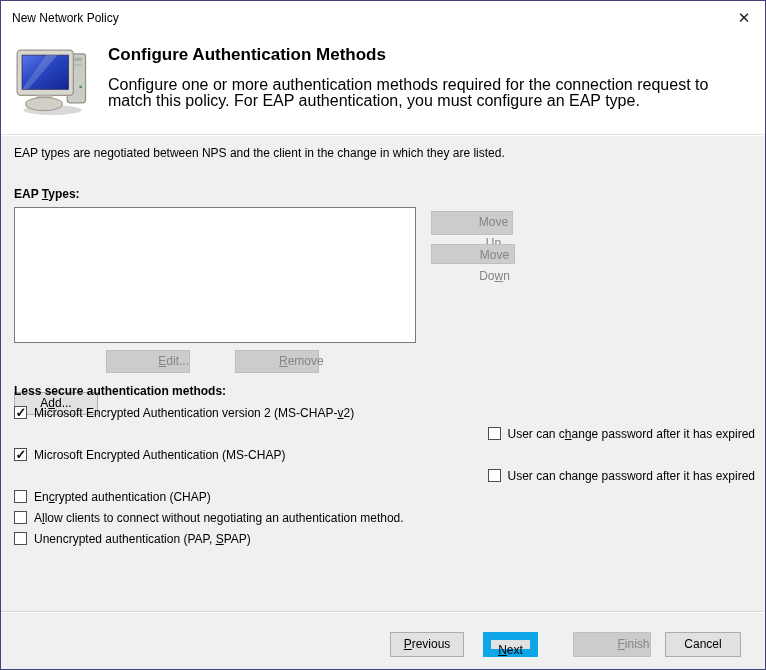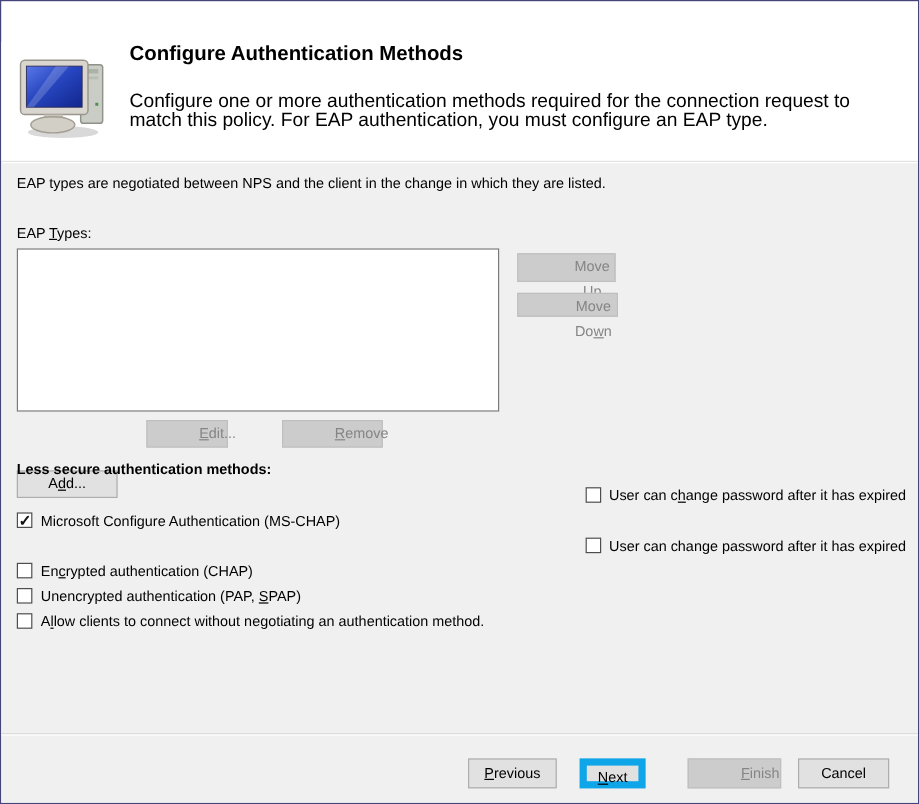--- a/index.html
+++ b/index.html
@@ -14,67 +14,71 @@
   .titlebar { position:absolute; top:0; left:0; right:0; height:34px; background:#fff; }
   .titlebar-text { position:absolute; left:11px; top:10px; font-size:12px; }
   .close-btn {
     position:absolute; right:9px; top:6px; width:24px; height:22px;
     display:flex; align-items:center; justify-content:center;
     font-size:15px; color:#1a1a1a; background:transparent; border:none; cursor:default;
   }
   
   .header { position:absolute; top:34px; left:0; right:0; height:100px; background:#fff; border-bottom:1px solid #e2e2e2; }
   .header-icon { position:absolute; left:14px; top:14px; width:80px; height:66px; }
-  .header-title { position:absolute; left:107px; top:0; font-size:17px; font-weight:bold; letter-spacing:0; }
+  .header-title { position:absolute; left:107px; top:10px; font-size:17px; font-weight:bold; letter-spacing:0; }
   .header-desc { position:absolute; left:107px; top:42px; width:648px; font-size:16px; line-height:16px; }
   
   .body { position:absolute; top:135px; left:0; right:0; bottom:0; background:#f0f0f0; }
   .intro { position:absolute; left:13px; top:10px; }
-  .eap-label { position:absolute; left:13px; top:51px; font-weight:normal; }
+  .eap-label { position:absolute; left:13px; top:51px; font-weight:bold; }
   .listbox {
     position:absolute; left:13px; top:71px; width:402px; height:136px;
     background:#fff; border:1px solid #7a7a7a;
   }
   .btn {
     position:absolute; height:23px; background:#e1e1e1; border:1px solid #adadad;
     font-family:"Liberation Sans", sans-serif; font-size:12px; color:#000;
     text-align:center; line-height:21px; padding:0; cursor:default;
   }
   .btn.disabled { background:#cccccc; border-color:#bfbfbf; color:#858585;padding-left:43px; }
   .btn-moveup   { left:430px; top:75px;  width:82px; height:24px; }
   .btn-movedown { left:430px; top:108px; width:84px; height:20px; }
   .btn-add    { left:13px;  top:224px; width:84px;margin-top:32px; }
-  .btn-edit   { left:121px; top:214px; width:68px; }
+  .btn-edit   { left:105px; top:214px; width:84px;text-align:right; }
   .btn-remove { left:196px; top:214px; width:84px;margin-left:38px; }
   .less-secure { position:absolute; left:13px; top:248px; font-weight:bold; }
   .cb-container { position:absolute; left:13px; top:266px; right:10px; }
   .cb-row { display:flex; align-items:center; height:21px; }
   .cb-row.indent { padding-left:24px;justify-content:flex-end; }
   .cb-box {
     width:13px; height:13px; background:#fff; border:1px solid #4d4d4d;
     margin-right:7px; flex:0 0 auto; position:relative;
   }
   .cb-box.checked::after {
     content:"\2713"; position:absolute; left:0.5px; top:-2.5px;
     font-size:13px; font-weight:bold; color:#111;
   }
   .separator { position:absolute; left:0; right:0; top:475px; height:2px;
     border-top:1px solid #d8d8d8; border-bottom:1px solid #ffffff; }
   
   .btn-previous { left:389px; top:496px; width:74px; height:25px; line-height:23px; }
-  .btn-next     { left:482px; top:496px; width:55px; height:25px; line-height:21px; border:6px solid #0ea5e9; }
+  .btn-next     { left:482px; top:496px; width:55px; height:25px; line-height:21px; border:8px solid #0ea5e9; }
   .btn-finish   { left:572px; top:496px; width:78px; height:25px; line-height:23px; }
   .btn-cancel   { left:664px; top:496px; width:76px; height:25px; line-height:23px; }
   u { text-decoration:underline; }
 </style>
 </head>
 <body>
 
 <div class="window">
 
+  <div class="titlebar">
+    <span class="titlebar-text">New Network Policy</span>
+    <button class="close-btn">✕</button>
+  </div>
 
   <div class="header">
     <svg class="header-icon" viewBox="0 0 64 54">
       <defs>
         <linearGradient id="scr" x1="0" y1="0" x2="1" y2="1">
           <stop offset="0" stop-color="#5a78e8"></stop>
           <stop offset="0.45" stop-color="#2746c0"></stop>
           <stop offset="1" stop-color="#12268e"></stop>
         </linearGradient>
       </defs>
@@ -105,49 +109,53 @@
     <button class="btn btn-moveup disabled">Move <u>U</u>p</button>
     <button class="btn btn-movedown disabled">Move Do<u>w</u>n</button>
 
     <button class="btn btn-add">A<u>d</u>d...</button>
     <button class="btn btn-edit disabled"><u>E</u>dit...</button>
     <button class="btn btn-remove disabled"><u>R</u>emove</button>
 
     <div class="less-secure">Less secure authentication methods:</div>
 
     <div class="cb-container">
+  <div class="cb-row">
+    <span class="cb-box checked"></span>
+    <span class="cb-label">Microsoft Encrypted Authentication version 2 (MS-CHAP-<u>v</u>2)</span>
+  </div>
 
   <div class="cb-row indent">
     <span class="cb-box"></span>
     <span class="cb-label">User can c<u>h</u>ange password after it has expired</span>
   </div>
 
   <div class="cb-row">
     <span class="cb-box checked"></span>
-    <span class="cb-label">Microsoft Configure Authentication (MS-CHAP)</span>
+    <span class="cb-label">Microsoft Encrypted Authentication (MS-CHAP)</span>
   </div>
 
   <div class="cb-row indent">
     <span class="cb-box"></span>
     <span class="cb-label">User can change password after it has expired</span>
   </div>
 
   <div class="cb-row">
     <span class="cb-box"></span>
     <span class="cb-label">En<u>c</u>rypted authentication (CHAP)</span>
   </div>
 
   <div class="cb-row">
     <span class="cb-box"></span>
-    <span class="cb-label">Unencrypted authentication (PAP, <u>S</u>PAP)</span>
+    <span class="cb-label">A<u>l</u>low clients to connect without negotiating an authentication method.</span>
   </div>
 
   <div class="cb-row">
     <span class="cb-box"></span>
-    <span class="cb-label">A<u>l</u>low clients to connect without negotiating an authentication method.</span>
+    <span class="cb-label">Unencrypted authentication (PAP, <u>S</u>PAP)</span>
   </div>
 </div>
 
     <div class="separator"></div>
 
     <button class="btn btn-previous"><u>P</u>revious</button>
     <button class="btn btn-next"><u>N</u>ext</button>
     <button class="btn btn-finish disabled"><u>F</u>inish</button>
     <button class="btn btn-cancel">Cancel</button>
   </div>

